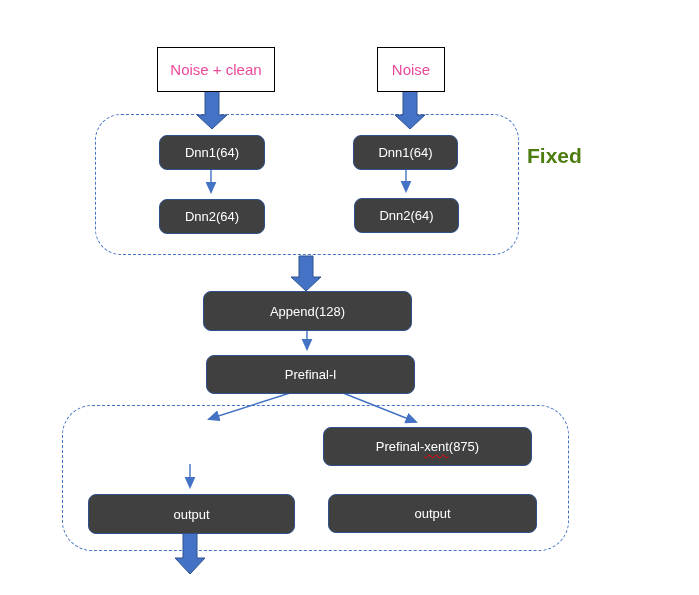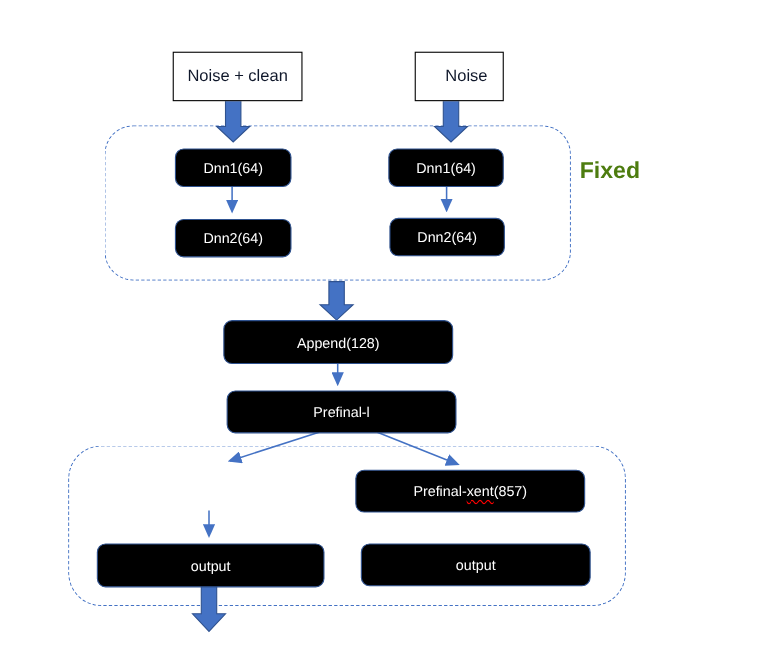--- a/index.html
+++ b/index.html
@@ -22,31 +22,31 @@
     color: #4d7c0f;
     font-weight: bold;
     font-size: 21px;
     z-index: 4;
     white-space: nowrap;
   }
   .io-box {
     position: absolute;
     background: #ffffff;
     border: 1.7px solid #000000;
-    color: #0f172a;
+    color: #ec4899;
     font-size: 15px;
     display: flex;
     align-items: center;
     justify-content: center;
     z-index: 3;
     white-space: nowrap;
   }
   .node {
     position: absolute;
-    background: #000000;
+    background: #404040;
     border: 1.3px solid #2F528F;
     border-radius: 8px;
     color: #ffffff;
     font-size: 13px;
     display: flex;
     align-items: center;
     justify-content: center;
     z-index: 3;
     white-space: nowrap;
   }
@@ -86,31 +86,31 @@
 
     <line x1="211" y1="168" x2="211" y2="192" stroke="#4472C4" stroke-width="1.4" marker-end="url(#arrowhead)"></line>
     <line x1="406" y1="168" x2="406" y2="191" stroke="#4472C4" stroke-width="1.4" marker-end="url(#arrowhead)"></line>
     <line x1="307" y1="329" x2="307" y2="349" stroke="#4472C4" stroke-width="1.4" marker-end="url(#arrowhead)"></line>
     <line x1="290" y1="393" x2="209" y2="419" stroke="#4472C4" stroke-width="1.4" marker-end="url(#arrowhead)"></line>
     <line x1="343" y1="393" x2="416" y2="422" stroke="#4472C4" stroke-width="1.4" marker-end="url(#arrowhead)"></line>
     <line x1="190" y1="464" x2="190" y2="487" stroke="#4472C4" stroke-width="1.4" marker-end="url(#arrowhead)"></line>
   </svg>
 
   <div class="io-box" style="left:157px; top:47px; width:116px; height:43px;">Noise + clean</div>
-  <div class="io-box" style="left:377px; top:47px; width:66px; height:43px;padding-left:13px;">Noise</div>
+  <div class="io-box" style="left:377px; top:47px; width:66px; height:43px;">Noise</div>
 
   <div class="node" style="left:159px; top:135px; width:104px; height:33px;">Dnn1(64)</div>
   <div class="node" style="left:159px; top:199px; width:104px; height:33px;">Dnn2(64)</div>
   <div class="node" style="left:353px; top:135px; width:103px; height:33px;">Dnn1(64)</div>
   <div class="node" style="left:354px; top:198px; width:103px; height:33px;">Dnn2(64)</div>
 
   <div class="node" style="left:203px; top:291px; width:207px; height:38px;text-align:center;">Append(128)</div>
   <div class="node" style="left:206px; top:355px; width:207px; height:37px;">Prefinal-l</div>
 
   <div class="node" style="left:323px; top:427px; width:207px; height:37px;">
     <span>Prefinal-</span>
       <span class="misspelled">xent</span>
-      <span>(857)</span>
+      <span>(875)</span>
   </div>
   <div class="node" style="left:88px; top:494px; width:205px; height:38px;">output</div>
   <div class="node" style="left:328px; top:494px; width:207px; height:37px;">output</div>
 
 </div>
 
 </body></html>

